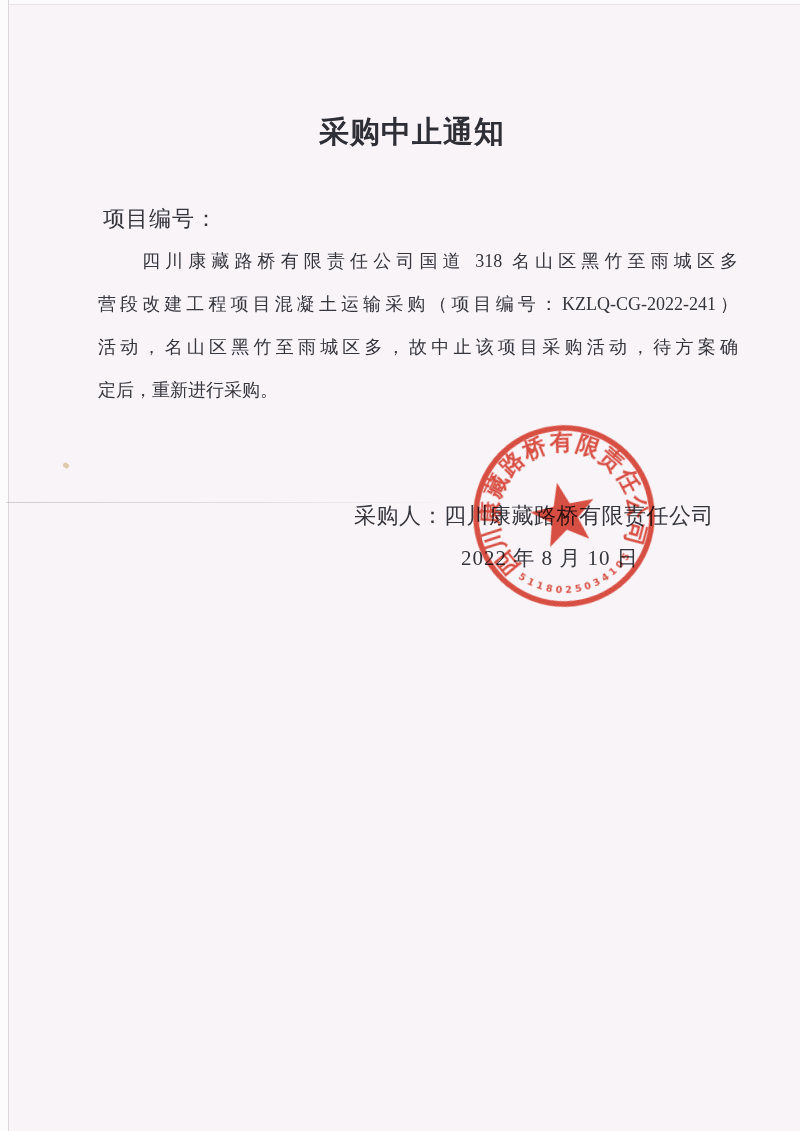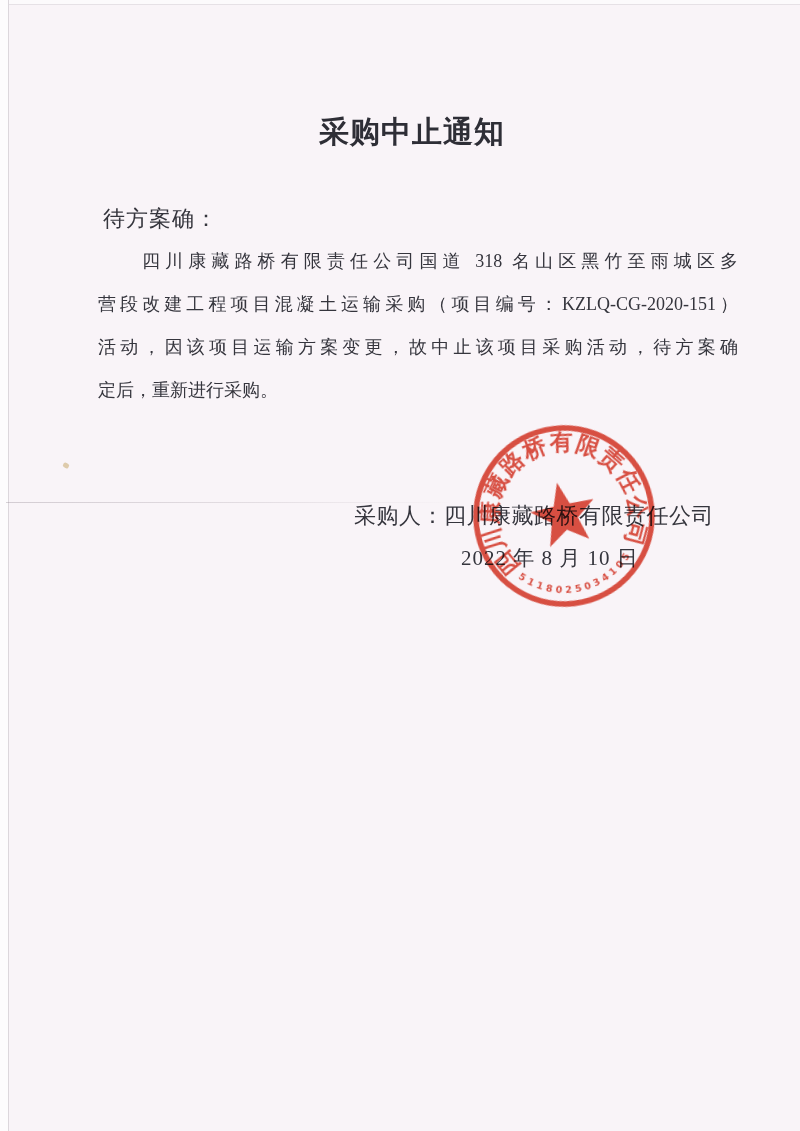--- a/index.html
+++ b/index.html
@@ -82,26 +82,26 @@
 
 <div class="page">
 
   <div class="edge-top"></div>
   <div class="edge-left"></div>
   <div class="fold-line"></div>
   <div class="speck"></div>
 
   <div class="doc-title">采购中止通知</div>
 
-  <div class="salutation">待方案确：</div>
+  <div class="salutation">项目编号：</div>
 
   <div class="body-text">
     <div class="line first">四川康藏路桥有限责任公司国道 318 名山区黑竹至雨城区多</div>
-    <div class="line">营段改建工程项目混凝土运输采购（项目编号：KZLQ-CG-2020-151）</div>
-    <div class="line">活动，因该项目运输方案变更，故中止该项目采购活动，待方案确</div>
+    <div class="line">营段改建工程项目混凝土运输采购（项目编号：KZLQ-CG-2022-241）</div>
+    <div class="line">活动，名山区黑竹至雨城区多，故中止该项目采购活动，待方案确</div>
     <div class="line last">定后，重新进行采购。</div>
   </div>
 
   <div class="buyer-line">采购人：四川康藏路桥有限责任公司</div>
 
   <div class="date-line">2022 年 8 月 10 日</div>
 
   <svg class="seal" viewBox="0 0 200 200">
     <defs>
       <path id="arcTop" d="M 48 140.6 A 66 66 0 1 1 152 140.6"></path>

